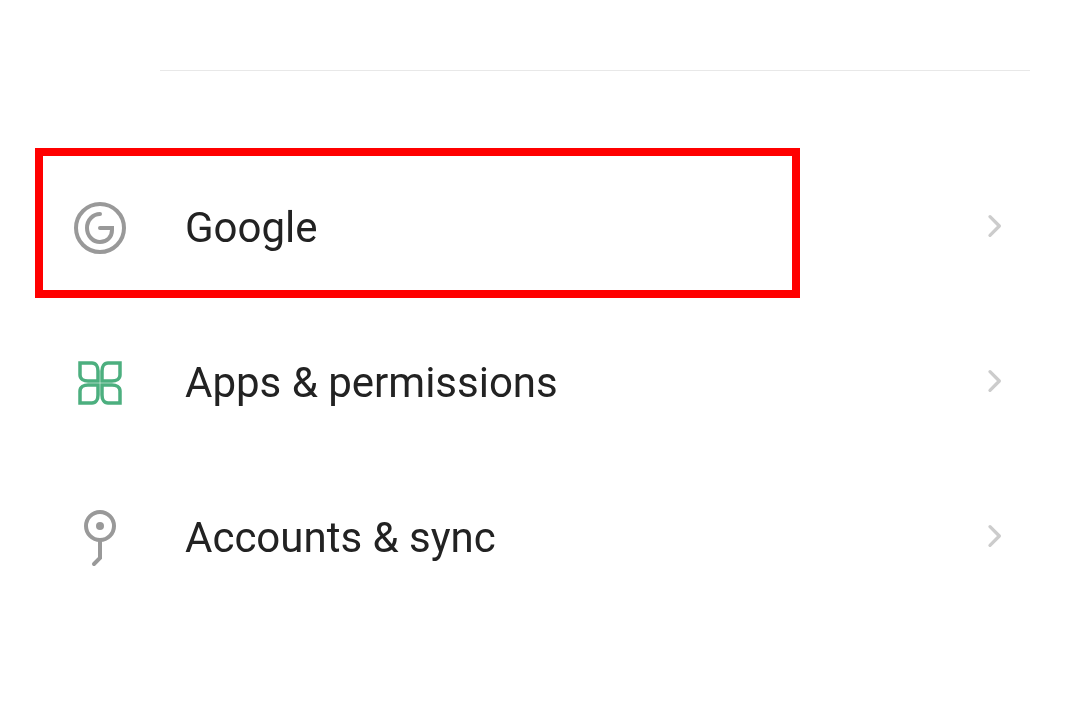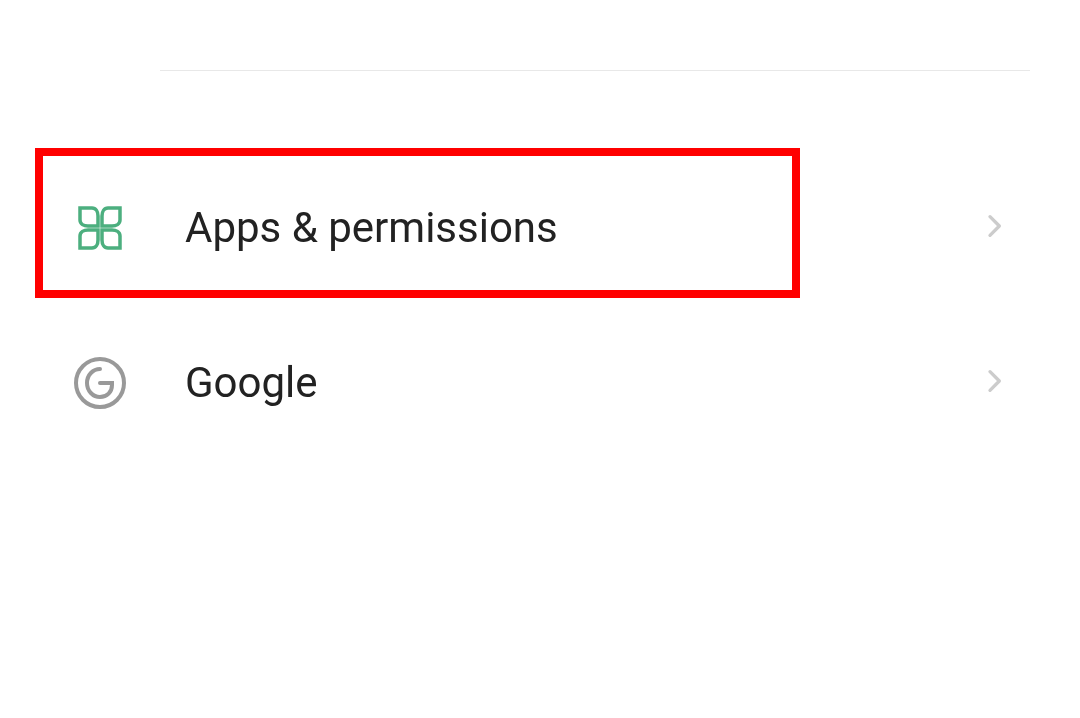--- a/index.html
+++ b/index.html
@@ -78,44 +78,59 @@
 <body>
 
 <div class="divider"></div>
 
 <div class="highlight-box"></div>
 
 <div class="settings-list">
 
   <div class="settings-item">
     <div class="icon-container">
+      <svg width="54" height="54" viewBox="0 0 54 54" fill="none" class="google-icon-color">
+        <circle cx="27" cy="27" r="24" stroke="currentColor" stroke-width="4" fill="none"></circle>
+        <path d="M 27 13 C 20 13 14 19 14 27 C 14 35 20 41 27 41 C 34 41 39 36 39 29 L 39 27 L 27 27" stroke="currentColor" stroke-width="4" fill="none" stroke-linecap="round"></path>
+      </svg>
+    </div>
+    <span class="item-label">Google</span>
+    <span class="chevron">
+      <svg width="32" height="32" viewBox="0 0 24 24" fill="none">
+        <path d="M9 5L16 12L9 19" stroke="currentColor" stroke-width="2.5" stroke-linecap="round" stroke-linejoin="round"></path>
+      </svg>
+    </span>
+  </div>
+
+  <div class="settings-item">
+    <div class="icon-container">
       <svg width="52" height="52" viewBox="0 0 52 52" fill="none" class="apps-permissions-icon-color">
         <path d="M 6 6 L 6 18 C 6 22 10 24 14 24 L 24 24 L 24 14 C 24 10 22 6 18 6 L 6 6 Z" stroke="currentColor" stroke-width="3.5" fill="none"></path>
         <path d="M 46 6 L 46 18 C 46 22 42 24 38 24 L 28 24 L 28 14 C 28 10 30 6 34 6 L 46 6 Z" stroke="currentColor" stroke-width="3.5" fill="none"></path>
         <path d="M 6 46 L 6 34 C 6 30 10 28 14 28 L 24 28 L 24 38 C 24 42 22 46 18 46 L 6 46 Z" stroke="currentColor" stroke-width="3.5" fill="none"></path>
         <path d="M 46 46 L 46 34 C 46 30 42 28 38 28 L 28 28 L 28 38 C 28 42 30 46 34 46 L 46 46 Z" stroke="currentColor" stroke-width="3.5" fill="none"></path>
       </svg>
     </div>
     <span class="item-label">Apps &amp; permissions</span>
     <span class="chevron">
       <svg width="32" height="32" viewBox="0 0 24 24" fill="none">
         <path d="M9 5L16 12L9 19" stroke="currentColor" stroke-width="2.5" stroke-linecap="round" stroke-linejoin="round"></path>
       </svg>
     </span>
   </div>
 
   <div class="settings-item">
     <div class="icon-container">
-      <svg width="54" height="54" viewBox="0 0 54 54" fill="none" class="google-icon-color">
-        <circle cx="27" cy="27" r="24" stroke="currentColor" stroke-width="4" fill="none"></circle>
-        <path d="M 27 13 C 20 13 14 19 14 27 C 14 35 20 41 27 41 C 34 41 39 36 39 29 L 39 27 L 27 27" stroke="currentColor" stroke-width="4" fill="none" stroke-linecap="round"></path>
+      <svg width="50" height="60" viewBox="0 0 50 60" fill="none" class="accounts-icon-color">
+        <circle cx="25" cy="18" r="14" stroke="currentColor" stroke-width="4" fill="none"></circle>
+        <circle cx="25" cy="18" r="4" fill="currentColor"></circle>
+        <path d="M 25 32 L 25 50 L 19 56" stroke="currentColor" stroke-width="4" stroke-linecap="round" fill="none"></path>
       </svg>
     </div>
-    <span class="item-label">Google</span>
+    <span class="item-label">Accounts &amp; sync</span>
     <span class="chevron">
       <svg width="32" height="32" viewBox="0 0 24 24" fill="none">
         <path d="M9 5L16 12L9 19" stroke="currentColor" stroke-width="2.5" stroke-linecap="round" stroke-linejoin="round"></path>
       </svg>
     </span>
   </div>
 
-
 </div>
 
 </body></html>

